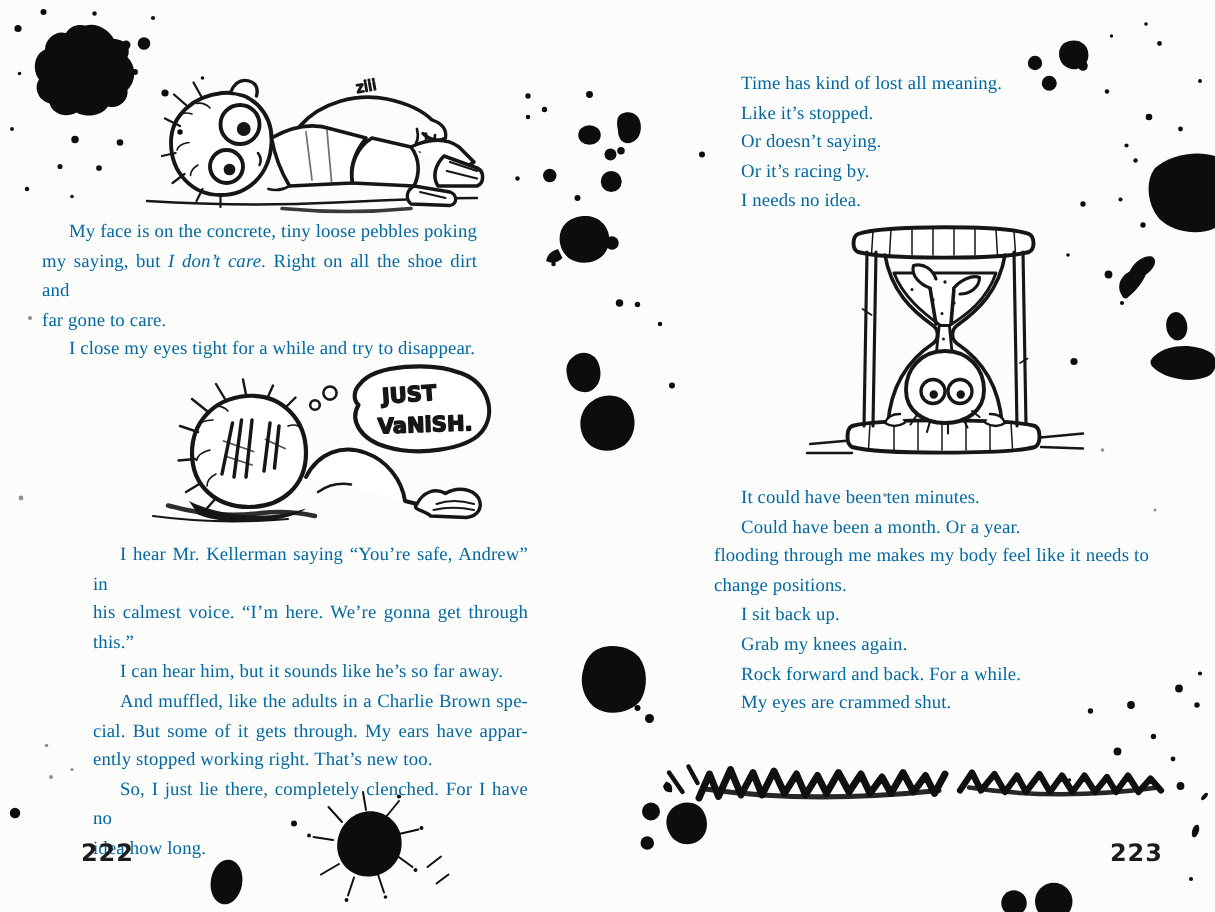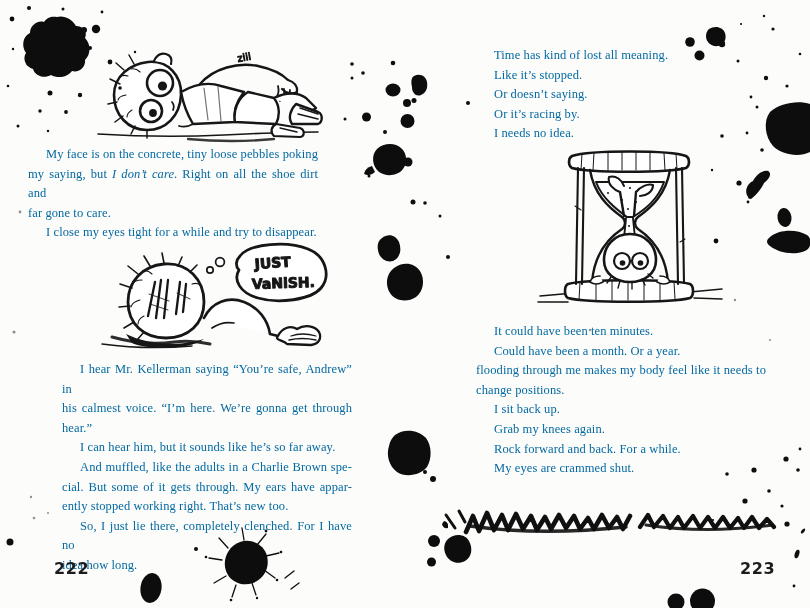--- a/index.html
+++ b/index.html
@@ -99,21 +99,21 @@
 
       <path d="M148,16 C158,3 196,1 216,9 C234,16 239,36 229,48 C219,60 186,64 166,58 C148,53 141,40 147,30 C143,26 144,20 148,16 Z" stroke-width="2.8" fill="#fff"></path>
       <text class="bubble-word" x="163" y="29" font-size="14" transform="rotate(-4 163 29)">JUST</text>
       <text class="bubble-word" x="160" y="49" font-size="14" transform="rotate(-2 160 49)">VaNiSH.</text>
     </g>
   </svg>
 
   <div class="tblock" style="left:46px;top:360px;width:290px;margin-left:16px;">
       <div class="bline just ind"><span>I hear Mr. Kellerman saying “You’re safe, Andrew” in</span></div>
       <div class="bline just"><span>his calmest voice. “I’m here. We’re gonna get through</span></div>
-      <div class="bline"><span>hear.”</span></div>
+      <div class="bline"><span>this.”</span></div>
       <div class="bline ind"><span>I can hear him, but it sounds like he’s so far away.</span></div>
       <div class="bline just ind"><span>And muffled, like the adults in a Charlie Brown spe-</span></div>
       <div class="bline just"><span>cial. But some of it gets through. My ears have appar-</span></div>
       <div class="bline"><span>ently stopped working right. That’s new too.</span></div>
       <div class="bline just ind"><span>So, I just lie there, completely clenched. For I have no</span></div>
       <div class="bline"><span>idea how long.</span></div>
     </div>
 
   <div class="pagenum" style="left:54px;top:559px;">222</div>
 </section>

